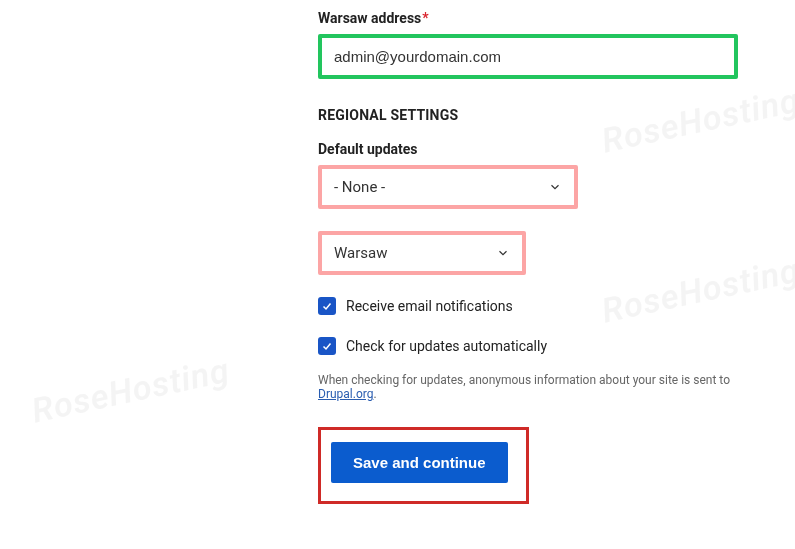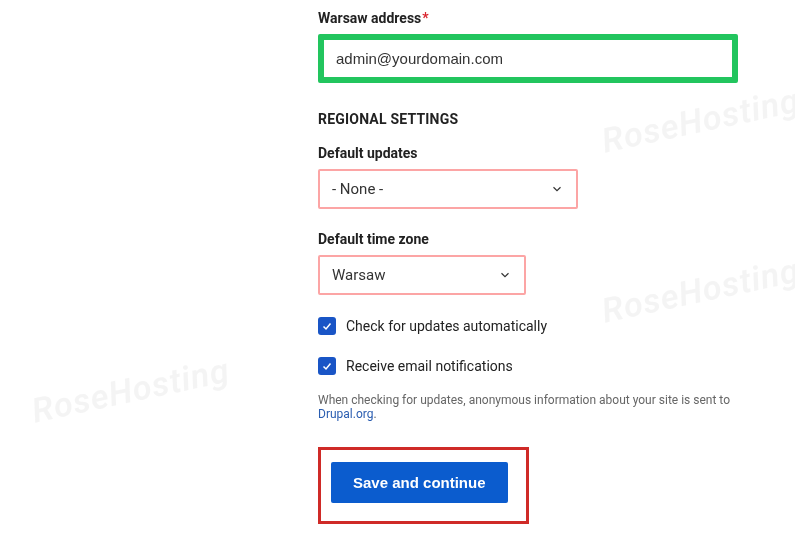--- a/index.html
+++ b/index.html
@@ -10,38 +10,38 @@
       width: 795px;
       height: 549px;
       position: relative;
       overflow: hidden;
     }
     .main { padding-left: 318px; padding-top: 10px; padding-right: 60px; }
     .field-label { font-weight: 700; font-size: 14px; margin-bottom: 8px; display: block; }
     .required { color: #d9232d; margin-left: 1px; }
     .text-input {
       width: 420px;
-      border: 6px solid #22c55e;
+      border: 4px solid #22c55e;
       border-radius: 2px;
       padding: 10px 12px;
       font-size: 15px;
       color: #333;
       background: #fff;
     }
     .section-h {
       font-weight: 700;
       font-size: 14px;
       letter-spacing: 0.2px;
       margin-top: 28px;
       margin-bottom: 18px;
     }
     .section-h.tight { margin-top: 38px; }
     .select {
       width: 260px;
-      border: 2px solid #fca5a5;
+      border: 4px solid #fca5a5;
       border-radius: 2px;
       padding: 9px 12px;
       font-size: 15px;
       color: #333;
       background: #fff;
       display: flex;
       align-items: center;
       justify-content: space-between;
       cursor: pointer;
     }
@@ -54,21 +54,21 @@
       border-radius: 3px;
       background: #1955c6;
       display: inline-flex;
       align-items: center;
       justify-content: center;
       color: #fff;
     }
     .checkbox svg { width: 12px; height: 12px; }
     .checklabel { font-size: 14px; color: #222; }
     .helper { font-size: 12px; color: #666; margin-top: 18px; }
-    .drupal-link { color: #2a5db0; cursor: pointer; }
+    .drupal-link { color: #2a5db0; text-decoration: underline; cursor: pointer; }
     .submit-wrap {
       display: inline-block;
       margin-top: 26px;
       padding: 12px 18px 18px 10px;
       border: 3px solid #cf2a27;
     }
     .primary-btn {
       background: #0b5cce;
       color: #fff;
       border: none;
@@ -105,48 +105,47 @@
       <span>- None -</span>
       <span class="chev">
         <svg viewBox="0 0 24 24" fill="none" stroke="#333" stroke-width="2">
             <polyline points="6 9 12 15 18 9"></polyline>
           </svg>
       </span>
     </div>
   </div>
 
   <div class="group">
-    <label class="field-label">Default time zone</label>
     <div class="select" style="width:208px;">
       <span>Warsaw</span>
       <span class="chev">
         <svg viewBox="0 0 24 24" fill="none" stroke="#333" stroke-width="2">
             <polyline points="6 9 12 15 18 9"></polyline>
           </svg>
       </span>
     </div>
   </div>
 
 
   <div class="checkrow">
     <span class="checkbox">
       <svg viewBox="0 0 24 24" fill="none" stroke="#fff" stroke-width="3">
           <polyline points="5 13 10 18 19 7"></polyline>
         </svg>
     </span>
-    <span class="checklabel">Check for updates automatically</span>
+    <span class="checklabel">Receive email notifications</span>
   </div>
 
   <div class="checkrow">
     <span class="checkbox">
       <svg viewBox="0 0 24 24" fill="none" stroke="#fff" stroke-width="3">
           <polyline points="5 13 10 18 19 7"></polyline>
         </svg>
     </span>
-    <span class="checklabel">Receive email notifications</span>
+    <span class="checklabel">Check for updates automatically</span>
   </div>
 
   <p class="helper">
     <span>When checking for updates, anonymous information about your site is sent to </span><a class="drupal-link">Drupal.org</a><span>.</span>
   </p>
 
   <div class="submit-wrap">
     <button class="primary-btn">Save and continue</button>
   </div>
 

